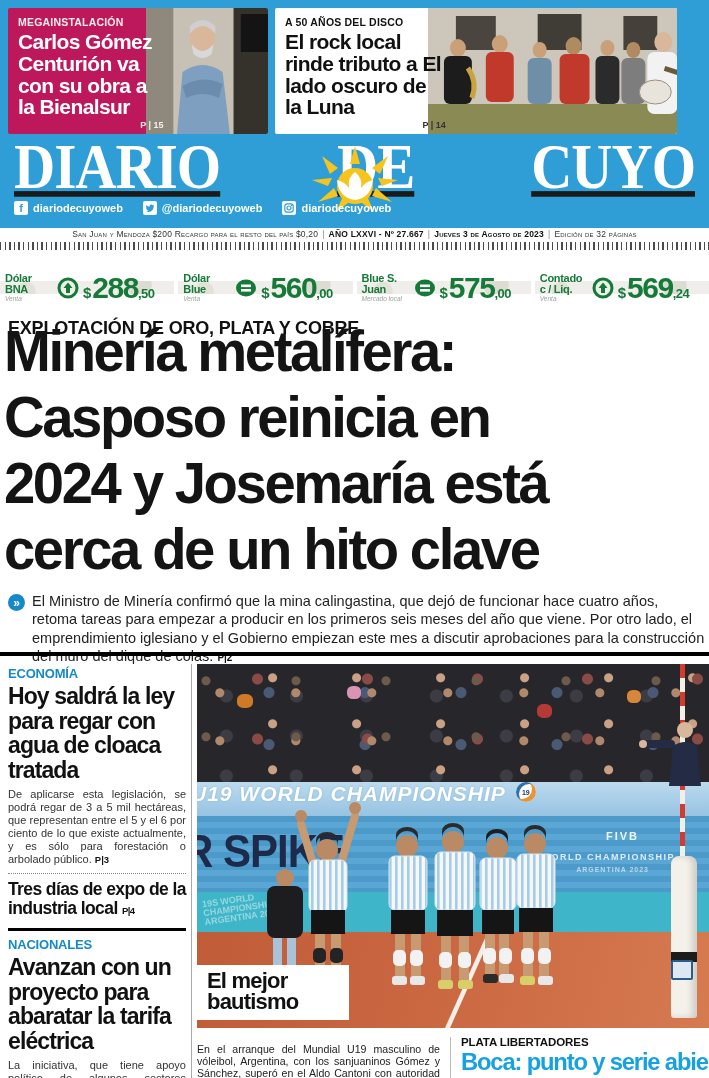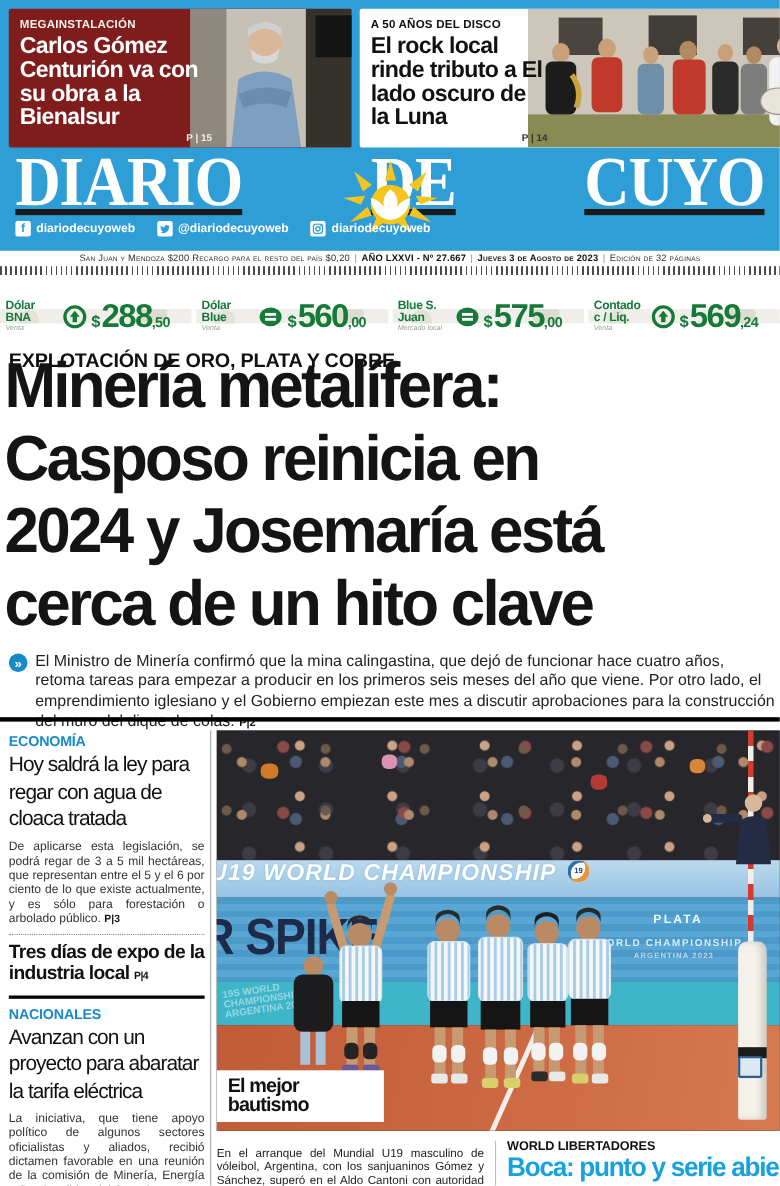--- a/index.html
+++ b/index.html
@@ -3,21 +3,21 @@
 <meta charset="utf-8">
 <style>
   html,body{margin:0;padding:0;background:#fff;}
   #page{position:relative;width:709px;height:1078px;overflow:hidden;background:#fff;
         font-family:"Liberation Sans",sans-serif;color:#1a1a1a;}
 
   
   .topblue{position:absolute;left:0;top:0;width:709px;height:228px;background:#2f9ed7;}
   .teasers{position:absolute;left:8px;top:8px;width:693px;height:126px;display:flex;gap:7px;}
   .teaser{position:relative;border-radius:2px;overflow:hidden;flex-shrink:0;}
-  .teaser-left{width:312px;background:#7f1d1d;}
+  .teaser-left{width:260px;background:#be185d;}
   .teaser-right{width:402px;background:#ffffff;}
   .t-text{position:absolute;left:10px;top:8px;width:56%;z-index:3;}
   .teaser-right .t-text{width:40%;}
   .t-kicker{font-size:10.5px;font-weight:bold;letter-spacing:.2px;}
   .teaser-left .t-kicker{color:#f2efe9;}
   .teaser-right .t-kicker{color:#111;}
   .t-head{font-size:21px;font-weight:bold;line-height:1.04;letter-spacing:-.6px;margin-top:3px;}
   .teaser-left .t-head{color:#fff;}
   .teaser-right .t-head{color:#111;}
   .t-page{font-size:9px;font-weight:bold;text-align:right;margin-top:2px;}
@@ -69,21 +69,21 @@
   .lead .bullet{width:17px;height:17px;border-radius:50%;background:#1689c9;color:#fff;flex-shrink:0;
                 display:flex;align-items:center;justify-content:center;font-size:12px;font-weight:bold;margin-top:2px;}
   .lead p{margin:0;font-size:14.5px;line-height:1.26;color:#222;}
   .lead .pg{font-weight:bold;font-size:10px;color:#111;}
   .bigrule{position:absolute;left:0;top:652px;width:709px;height:4px;background:#000;}
 
   
   .leftcol{position:absolute;left:8px;top:664px;width:178px;}
   .vdiv1{position:absolute;left:191px;top:664px;width:1px;height:414px;background:#aaa;}
   .seclabel{color:#1689c9;font-weight:bold;font-size:13px;letter-spacing:-.2px;margin:2px 0 3px;}
-  .colhead{font-size:19px;font-weight:normal;letter-spacing:-.9px;line-height:24.5px;color:#111;margin:0 0 6px;}
+  .colhead{font-size:23px;font-weight:bold;letter-spacing:-.9px;line-height:24.5px;color:#111;margin:0 0 6px;}
   .colbody{font-size:11px;line-height:13px;color:#333;margin:0;text-align:justify;}
   .colbody .pg, .brief .pg{font-weight:bold;color:#111;font-size:9.5px;}
   .dotted{border:none;border-top:1.5px dotted #888;margin:7px 0 6px;}
   .brief{font-size:17.5px;font-weight:bold;letter-spacing:-.6px;line-height:19px;color:#111;margin:0;}
   .smallrule{height:3px;background:#000;margin:8px 0 6px;}
 
   
   .photo{position:absolute;left:197px;top:664px;width:512px;height:364px;overflow:hidden;background:#2b2b30;}
   .crowd{position:absolute;left:0;top:0;width:512px;height:118px;background-color:#26262b;
     background-image:
@@ -121,21 +121,21 @@
              transform:skewX(-24deg);transform-origin:bottom;}
   .players{position:absolute;left:0;top:0;}
   .refbox{position:absolute;right:0;top:52px;}
   .antenna{position:absolute;right:24px;top:0;width:5px;height:196px;
            background:repeating-linear-gradient(#d33b2f 0 14px,#f2efe8 14px 28px);}
   .netpost{position:absolute;right:12px;top:192px;width:26px;height:162px;background:#f4f1ea;
            border-radius:8px 8px 3px 3px;box-shadow:inset -5px 0 6px rgba(0,0,0,.15);}
   .netband{position:absolute;right:12px;top:288px;width:26px;height:10px;background:#1c1c1c;}
   .netpad{position:absolute;right:16px;top:296px;width:18px;height:16px;background:#dce8f2;border:2px solid #2b5c8a;border-radius:2px;}
   .overlaybox{position:absolute;left:0;bottom:8px;background:#fff;padding:6px 10px 7px 10px;width:132px;z-index:5;}
-  .overlaybox .ot{font-size:18px;font-weight:bold;letter-spacing:-.8px;line-height:.95;color:#111;}
+  .overlaybox .ot{font-size:22px;font-weight:bold;letter-spacing:-.8px;line-height:.95;color:#111;}
 
   
   .caption{position:absolute;left:197px;top:1032px;width:243px;font-size:10.6px;line-height:12.2px;color:#222;text-align:justify;}
   .vdiv2{position:absolute;left:450px;top:1037px;width:1px;height:41px;background:#bbb;}
   .copa{position:absolute;left:461px;top:1036px;width:248px;}
   .copa .ck{font-size:11.5px;font-weight:bold;color:#111;letter-spacing:-.1px;}
   .copa .ch{font-size:24.5px;font-weight:bold;color:#16a2de;letter-spacing:-1.2px;line-height:1;
             margin-top:2px;white-space:nowrap;transform:scaleX(.97);transform-origin:left;}
 </style>
 </head>
@@ -360,21 +360,21 @@
 
     <div class="banner">
       <span class="btxt">U19 WORLD CHAMPIONSHIP</span>
       <span class="bball">
           <span>19</span>
         </span>
     </div>
 
     <div class="board">
       <div class="rtxt">R SPIKE</div>
-      <div class="fivb">PLATA</div>
+      <div class="fivb">FIVB</div>
       <div class="wch">WORLD CHAMPIONSHIP</div>
       <div class="arg">ARGENTINA 2023</div>
     </div>
 
     <div class="courtback"></div>
     <div class="courtmark">19S WORLD CHAMPIONSHIP ARGENTINA 2023</div>
     <div class="courtorange"></div>
     <div class="courtline"></div>
 
     <div class="antenna"></div>
@@ -478,17 +478,17 @@
     </svg>
 
     <div class="overlaybox">
       <div class="ot">El mejor bautismo</div>
     </div>
   </div>
 
   <p class="caption"><span>En el arranque del Mundial U19 masculino de vóleibol, Argentina, con los sanjuaninos Gómez y Sánchez, superó en el Aldo Cantoni con autoridad 3-0 a Costa Rica. Hoy, a las 21 ante Serbia.</span> </p>
   <div class="vdiv2"></div>
   <div class="copa">
-    <div class="ck">WORLD LIBERTADORES</div>
+    <div class="ck">PLATA LIBERTADORES</div>
     <div class="ch"><span>Boca: punto y serie abierta</span></div>
   </div>
 
 </div>
 
 </body></html>

